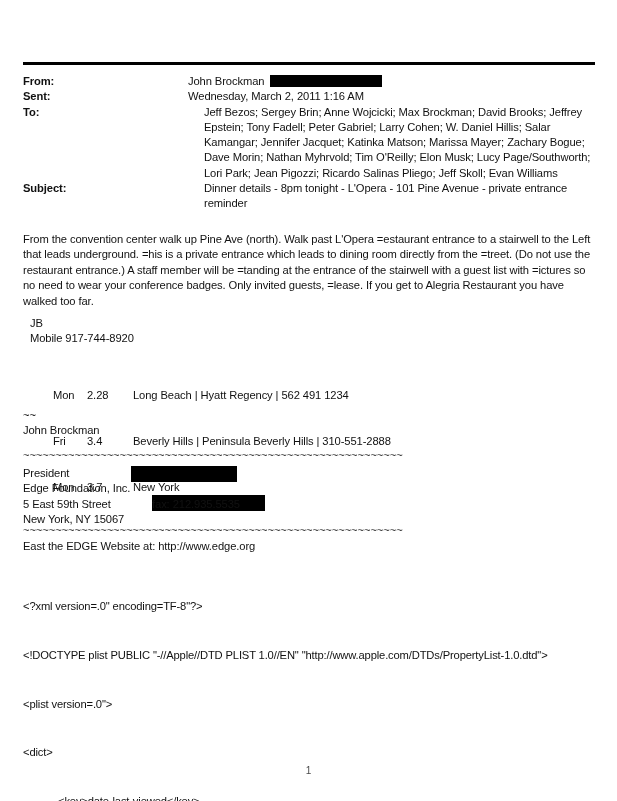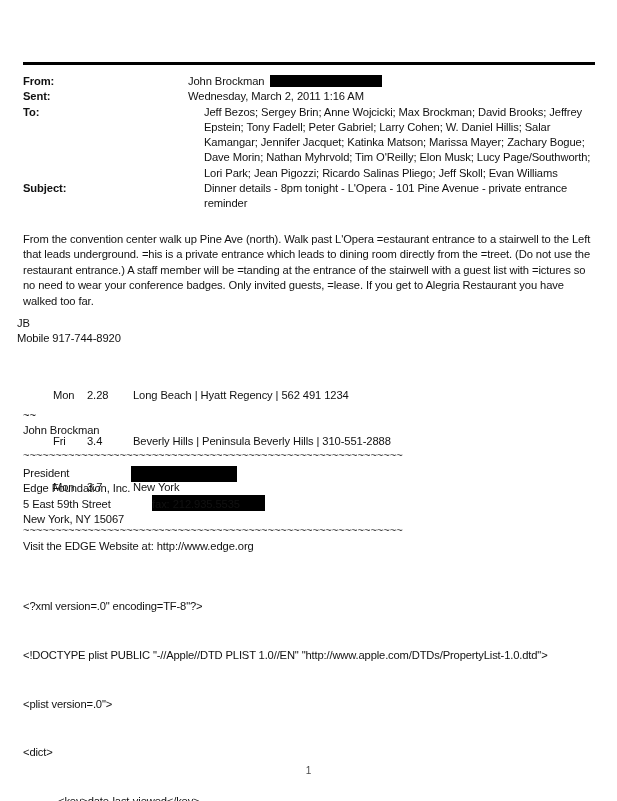--- a/index.html
+++ b/index.html
@@ -86,21 +86,21 @@
     width: 573px;
     font-size: 11.2px;
     line-height: 15.4px;
     letter-spacing: -0.1px;
     text-align: left;
   }
 
   
   .sig-block {
     position: absolute;
-    left: 17px;
+    left: 30px;
     top: 316px;
     width: 400px;
     font-size: 11.2px;
     line-height: 15.4px;
     letter-spacing: -0.1px;
   }
 
   
   .schedule {
     position: absolute;
@@ -305,21 +305,21 @@
       <span class="fcol1">5 East 59th Street</span>
       <span class="fcol2">fax: 212.935.5535</span>
     </div>
     <div class="frow">
       <span class="fcol1">New York, NY 15067</span>
     </div>
   </div>
 
   <div class="tilde-rule tilde-rule-bottom">~~~~~~~~~~~~~~~~~~~~~~~~~~~~~~~~~~~~~~~~~~~~~~~~~~~~~~~~~~~~~~~~~~~~~~~~~~~~~~~</div>
 
-  <div class="website">Visit the EDGE Website at: http://www.edge.org</div>
+  <div class="website">East the EDGE Website at: http://www.edge.org</div>
 
   <div class="xml-block">
     <span class="xml-line">&lt;?xml version=.0" encoding=TF-8"?&gt;</span>
     <span class="xml-line">&lt;!DOCTYPE plist PUBLIC "-//Apple//DTD PLIST 1.0//EN" "http://www.apple.com/DTDs/PropertyList-1.0.dtd"&gt;</span>
     <span class="xml-line">&lt;plist version=.0"&gt;</span>
     <span class="xml-line">&lt;dict&gt;</span>
     <span class="xml-line xml-i1">&lt;key&gt;date-last-viewed&lt;/key&gt;</span>
     
     
     

